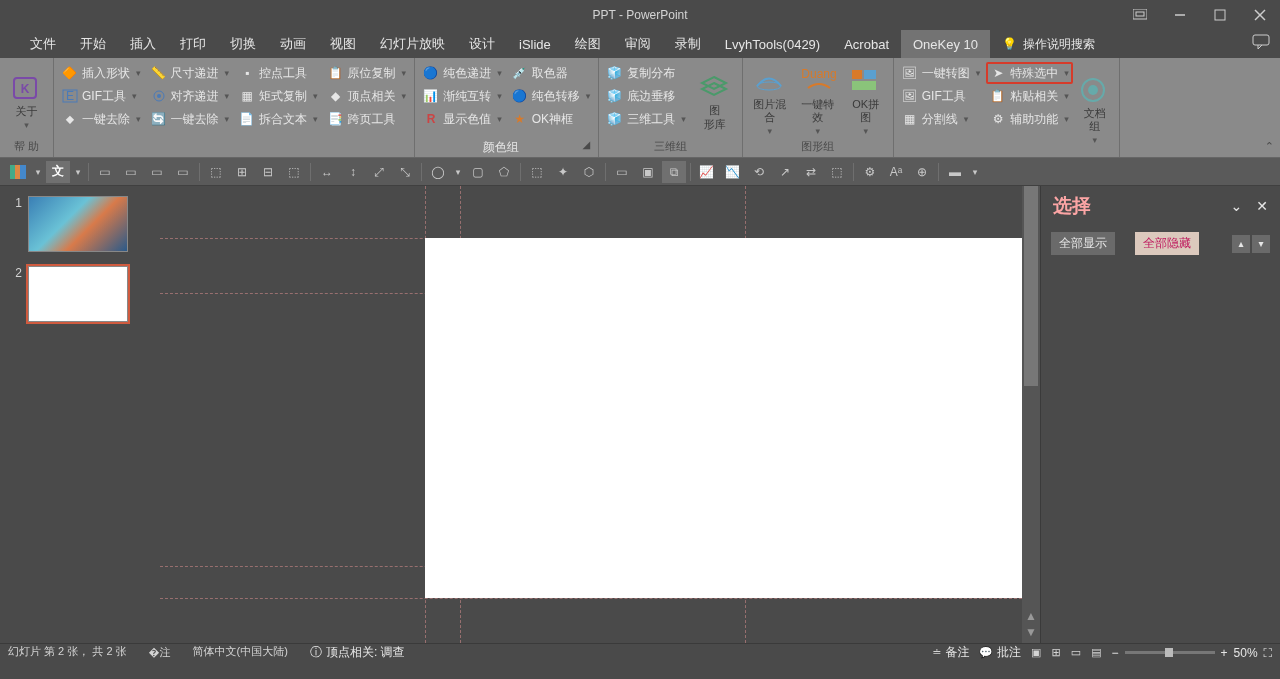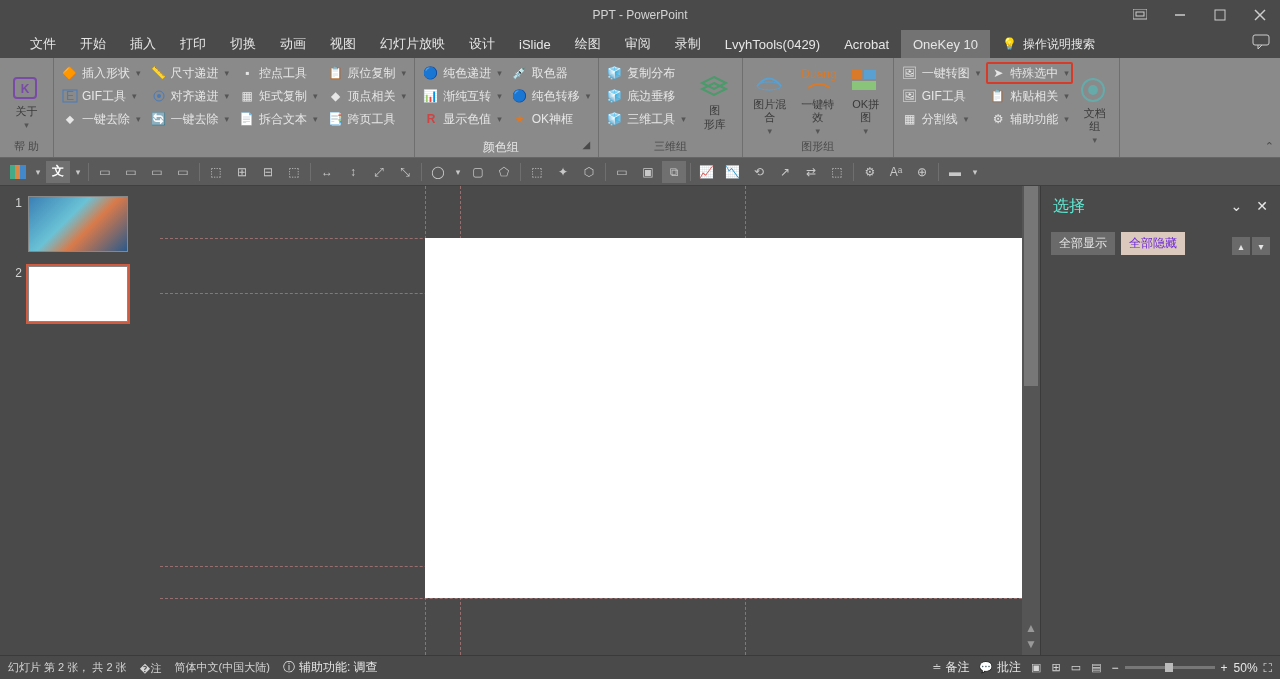--- a/index.html
+++ b/index.html
@@ -34,27 +34,27 @@
 .th-img{width:100px;height:56px;background:#fff;border:1px solid #888}
 .th.sel .th-img{outline:2px solid #d05b3f}
 .canvas-wrap{flex:1;position:relative;background:#4a4a4a;overflow:hidden}
 .slide{position:absolute;left:265px;top:52px;width:640px;height:360px;background:#fff}
 .guide-h{position:absolute;left:0;right:0;border-top:1px dashed #c88;opacity:.6}
 .guide-v{position:absolute;top:0;bottom:0;border-left:1px dashed #c88;opacity:.6}
 .vscroll{width:18px;background:#555;position:relative}
 .vscroll .thumb{position:absolute;left:2px;right:2px;top:0;height:200px;background:#777}
 .side{width:240px;background:#4a4a4a;border-left:1px solid #3a3a3a;display:flex;flex-direction:column}
 .side-hd{height:40px;display:flex;align-items:center;justify-content:space-between;padding:0 12px}
-.side-hd h3{font-size:16px;color:#5eead4;font-weight:normal}
-.side-tools{padding:6px 10px;display:flex;gap:6px;align-items:flex-end}
+.side-hd h3{font-size:19px;color:#fca5a5;font-weight:bold}
+.side-tools{padding:6px 10px;display:flex;gap:20px;align-items:center}
 .sbtn{padding:3px 8px;background:#6a6a6a;color:#e6e6e6;cursor:pointer;font-size:12px}
-.sbtn.alt{background:#dcc9bd;color:#6d28d9}
+.sbtn.alt{background:#dcc9bd;color:#be185d}
 .arrows{margin-left:auto;display:flex;gap:2px}
 .ar{width:18px;height:18px;background:#6a6a6a;display:flex;align-items:center;justify-content:center;font-size:10px}
-.status{height:24px;background:#4a4a4a;display:flex;align-items:center;padding:0 8px;gap:13px;border-top:1px solid #3a3a3a}
+.status{height:36px;background:#4a4a4a;display:flex;align-items:flex-start;padding:0 8px;gap:22px;border-top:1px solid #3a3a3a}
 .status .sp{color:#d4d4d4;font-size:11px;display:flex;align-items:center;gap:4px}
 .status .right{margin-left:auto;display:flex;align-items:center;gap:10px}
 .zoom{display:flex;align-items:center;gap:6px}
 .ztrack{width:90px;height:3px;background:#777;position:relative}
 .zthumb{position:absolute;left:40px;top:-3px;width:8px;height:9px;background:#bbb}
 svg{display:block}
 .thumb1{background:linear-gradient(135deg,#3a7fb5,#6ac2d6 40%,#d87a4a 60%,#2a5a8a);}
 .collapse{position:absolute;right:6px;bottom:4px;font-size:11px;color:#4a4a4a}
 .dlg-launch{font-size:10px;color:#4a4a4a;margin-left:auto;padding-right:4px}
 </style>
@@ -485,21 +485,21 @@
     </div>
   </div>
 </div>
 
 <div class="status">
   <span class="sp">幻灯片 第 2 张， 共 2 张</span>
   <span class="sp">�注</span>
   <span class="sp">简体中文(中国大陆)</span>
   <span class="sp">
       <span>ⓘ</span>
-      <span>辅助功能: 调查</span>
+      <span>顶点相关: 调查</span>
     </span>
   <div class="right">
     <span class="sp">≐ <span>备注</span></span>
     <span class="sp">💬 <span>批注</span></span>
     <span class="sp">▣</span>
     <span class="sp">⊞</span>
     <span class="sp">▭</span>
     <span class="sp">▤</span>
     <div class="zoom">
       <span>−</span>

